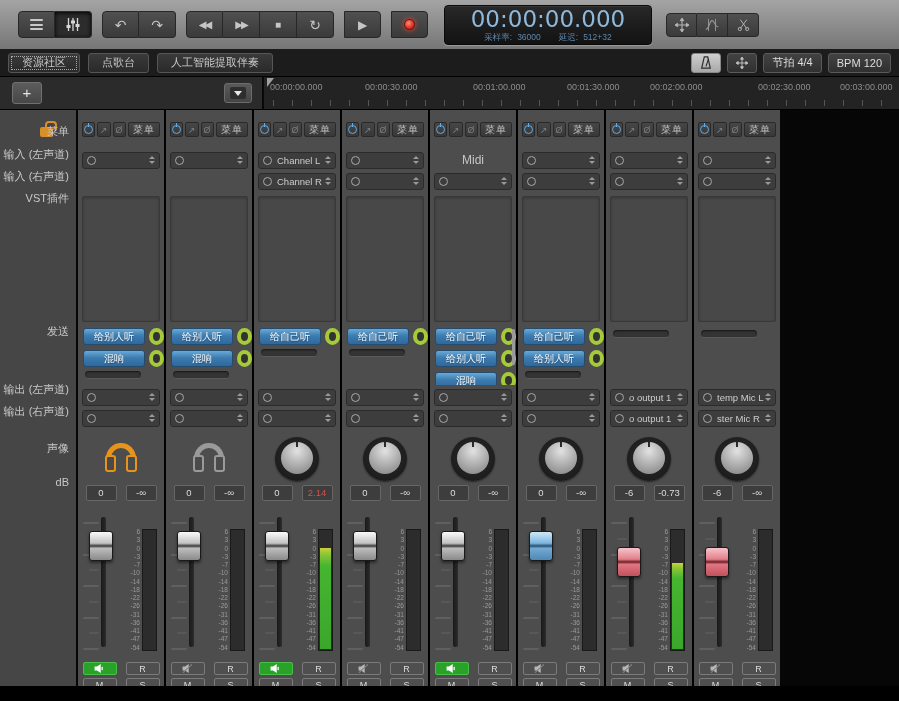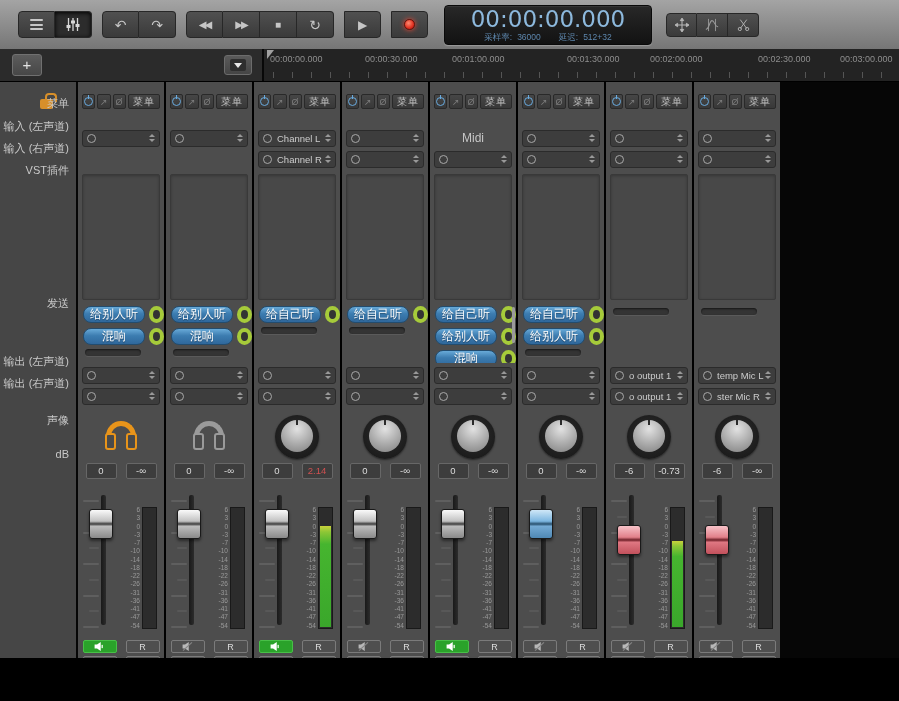--- a/index.html
+++ b/index.html
@@ -68,37 +68,37 @@
   
   .head{display:flex;gap:2px;margin:12px 4px 0;height:15px;}
   .hbtn{width:15px;height:15px;background:linear-gradient(#464646,#383838);border:1px solid #292929;border-radius:2px;
     display:flex;align-items:center;justify-content:center;font-size:9px;color:#7d7d7d;}
   .hbtn.menu{width:37px;margin-left:auto;color:#c2c2c2;font-size:10px;letter-spacing:1px;}
   .pwr{display:block;width:9px;height:9px;border:1.5px solid #68aade;border-radius:50%;position:relative;}
   .pwr::after{content:'';position:absolute;left:2.5px;top:-3px;width:1.5px;height:4px;background:#68aade;}
 
   
   .irow{height:18px;margin-top:3px;display:flex;align-items:center;justify-content:center;}
-  .head + .irow{margin-top:20px;}
+  .head + .irow{margin-top:14px;}
   .drop{width:78px;height:17px;background:#3d3d3d;border:1px solid #2b2b2b;border-radius:3px;display:flex;align-items:center;}
   .circ{width:9px;height:9px;border:1.5px solid #a8a8a8;border-radius:50%;margin-left:4px;flex:none;}
   .dval{flex:1;font-size:9.5px;color:#ccc;padding-left:5px;white-space:nowrap;overflow:hidden;text-align:left;}
   .spin{margin-right:4px;display:flex;flex-direction:column;gap:2px;flex:none;}
   .spin .tu{width:0;height:0;border-left:3px solid transparent;border-right:3px solid transparent;border-bottom:3.5px solid #999;}
   .spin .td{width:0;height:0;border-left:3px solid transparent;border-right:3px solid transparent;border-top:3.5px solid #999;}
   .midilbl{font-size:12px;color:#c6c6c6;}
 
   .vst{height:126px;margin:6px 4px 0;background:#484848;border:1px solid #393939;border-radius:2px;
     box-shadow:inset 0 1px 3px rgba(0,0,0,.25);}
 
   
   .sends{height:58px;margin-top:5px;position:relative;overflow:hidden;padding-left:5px;}
   .sendrow{display:flex;align-items:center;height:18px;margin-bottom:4px;}
-  .sendbtn{width:79px;height:17px;background:linear-gradient(#68aad8,#3c7cb0 45%,#2f689c);border:1px solid #234c6e;border-radius:8px;
-    color:#fff;font-size:12px;line-height:15px;text-align:center;text-shadow:0 1px 1px rgba(0,0,0,.4);}
+  .sendbtn{width:79px;height:17px;background:linear-gradient(#68aad8,#3c7cb0 45%,#2f689c);border:1px solid #234c6e;border-radius:3px;
+    color:#fff;font-size:10px;line-height:15px;text-align:center;text-shadow:0 1px 1px rgba(0,0,0,.4);}
   .sknob{width:17px;height:17px;border-radius:50%;border:4px solid #a6cb3a;background:#333;margin-left:4px;}
   .sendslider{width:56px;height:7px;background:#343434;border-radius:4px;margin:3px 0 5px 2px;
     box-shadow:inset 0 1px 2px rgba(0,0,0,.6),0 1px 0 rgba(255,255,255,.08);}
   .sbar{position:absolute;right:1px;top:2px;width:3px;height:36px;background:#9a9a9a;border-radius:2px;}
 
   
   .pan{height:48px;margin-top:8px;display:flex;align-items:center;justify-content:center;}
   .knob{position:relative;width:44px;height:44px;border-radius:50%;background:radial-gradient(circle at 50% 45%,#2e2e2e,#1c1c1c 72%);
     display:inline-block;box-shadow:0 1px 2px rgba(0,0,0,.5);}
   .knob::before{content:'';position:absolute;left:6px;top:5px;width:32px;height:32px;border-radius:50%;
@@ -227,35 +227,56 @@
       <span class="tbtn" style="width:31px;height:24px">
         <svg width="13" height="13" viewBox="0 0 16 16" stroke="#b0b0b0" fill="none">
           <path d="M4 2 L12 13 M12 2 L4 13" stroke-width="1.2"></path>
           <circle cx="3.5" cy="13.5" r="2" stroke-width="1.2"></circle>
           <circle cx="12.5" cy="13.5" r="2" stroke-width="1.2"></circle>
         </svg>
       </span>
     </div>
   </div>
 
+  <div class="tabbar">
+    <span class="tab focus">资源社区</span>
+    <span class="tab">点歌台</span>
+    <span class="tab">人工智能提取伴奏</span>
+    <div class="tabright">
+      <span class="smbtn lightbtn">
+        <svg width="12" height="13" viewBox="0 0 14 15">
+          <path d="M5 1 L9 1 L12 14 L2 14 Z" fill="none" stroke="#2e2e2e" stroke-width="1.4"></path>
+          <line x1="7" y1="12" x2="10" y2="3" stroke="#2e2e2e" stroke-width="1.3"></line>
+        </svg>
+      </span>
+      <span class="smbtn">
+        <svg width="12" height="12" viewBox="0 0 16 16" stroke="#c8c8c8" fill="#c8c8c8">
+          <path d="M2 8 H14 M8 2 V14" stroke-width="1.2"></path>
+          <path d="M8 0 L10 3 H6 Z M8 16 L6 13 H10 Z M0 8 L3 6 V10 Z M16 8 L13 10 V6 Z"></path>
+        </svg>
+      </span>
+      <span class="smbtn">节拍 4/4</span>
+      <span class="smbtn">BPM 120</span>
+    </div>
+  </div>
 
   <div class="rulerrow">
     <div class="rulerleft">
       <span class="addbtn">+</span>
       <span class="collapsebtn">
         <span class="inner">
             <span class="tri"></span>
           </span>
       </span>
     </div>
     <div class="timeline" id="timeline">
       <span class="playhead"></span>
     <span class="rlabel" style="left: 6px;">00:00:00.000</span>
         <span class="rlabel" style="left: 101px;">00:00:30.000</span>
-        <span class="rlabel" style="left: 188px;">00:01:00.000</span>
+        <span class="rlabel" style="left: 209px;">00:01:00.000</span>
         <span class="rlabel" style="left: 303px;">00:01:30.000</span>
         <span class="rlabel" style="left: 386px;">00:02:00.000</span>
         <span class="rlabel" style="left: 494px;">00:02:30.000</span>
         <span class="rlabel" style="left: 576px;">00:03:00.000</span>
         <i class="rtick" style="left: 9px;"></i>
         <i class="rtick" style="left: 28px;"></i>
         <i class="rtick" style="left: 47px;"></i>
         <i class="rtick" style="left: 66px;"></i>
         <i class="rtick" style="left: 85px;"></i>
         <i class="rtick" style="left: 104px;"></i>

